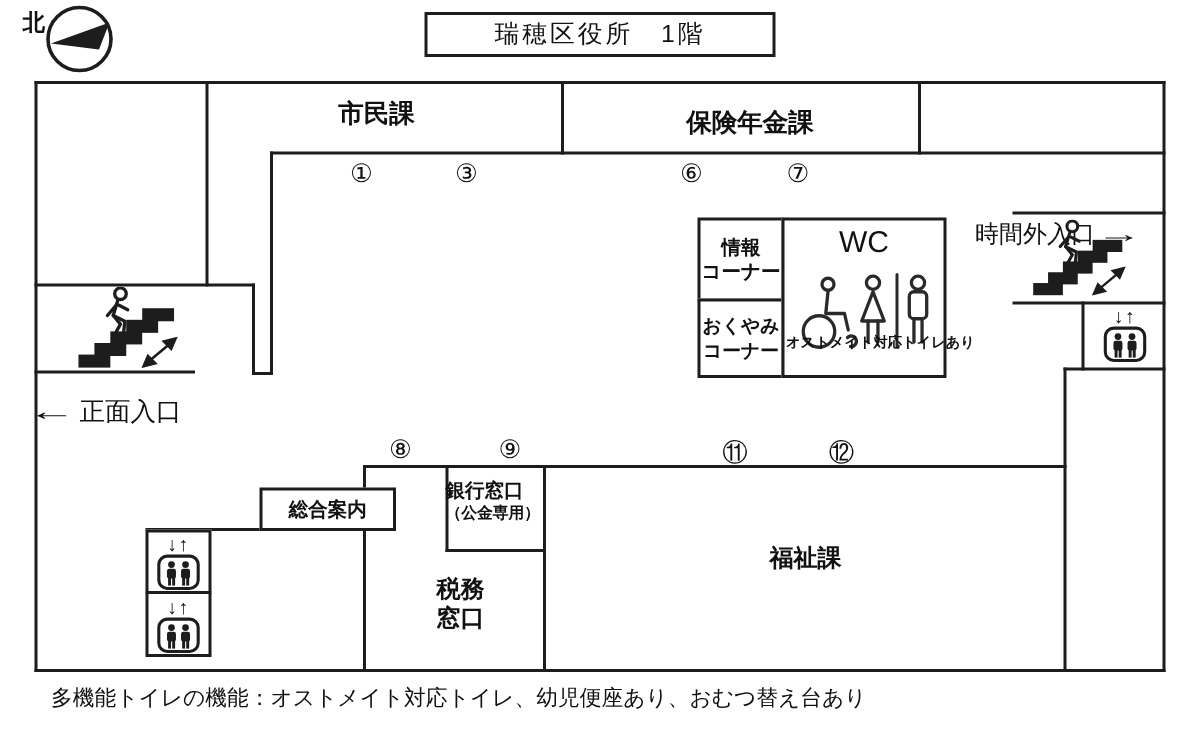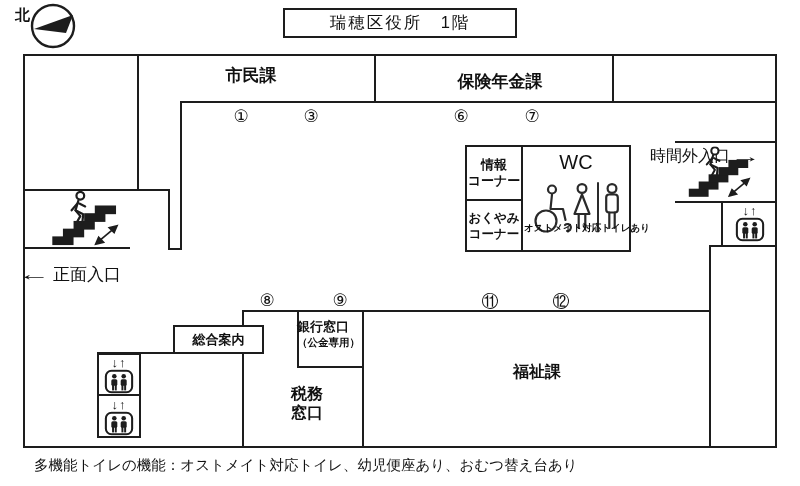--- a/index.html
+++ b/index.html
@@ -108,21 +108,21 @@
   <div class="lbl" style="left:650px;top:114px;font-size:16px;font-weight:500;display:flex;align-items:center;gap:8px;margin-top:32px;">
     <span>時間外入口</span>
       <span class="arrow">→</span>
   </div>
 
   <div class="box flexc" style="left:465px;top:145px;width:58px;height:56px;">
     <span class="b" style="font-size:13px;line-height:16px;">情報</span>
     <span class="b" style="font-size:13px;line-height:16px;">コーナー</span>
   </div>
   <div class="box flexc" style="left:465px;top:199px;width:58px;height:53px;">
-    <span class="b" style="font-size:12.5px;line-height:16px;">おくやみ</span>
+    <span class="b" style="font-size:12.5px;line-height:16px;font-family:Liberation Mono, monospace;">おくやみ</span>
     <span class="b" style="font-size:12.5px;line-height:16px;">コーナー</span>
   </div>
   <div class="box" style="left:521px;top:145px;width:110px;height:107px;"></div>
   <div class="lbl c" style="left:521px;top:151px;width:110px;font-size:20px;font-weight:500;">WC</div>
   <svg style="position:absolute;left:532px;top:181px;" width="92" height="54" viewBox="0 0 92 54">
     <g fill="none" stroke="#2a2a2a" stroke-width="2.2" stroke-linecap="round" stroke-linejoin="round">
 
       <circle cx="14" cy="40" r="10.5"></circle>
       <circle cx="20" cy="8.5" r="4"></circle>
       <path d="M20,13.5 L18.5,28 L31,28 L33.5,39"></path>

